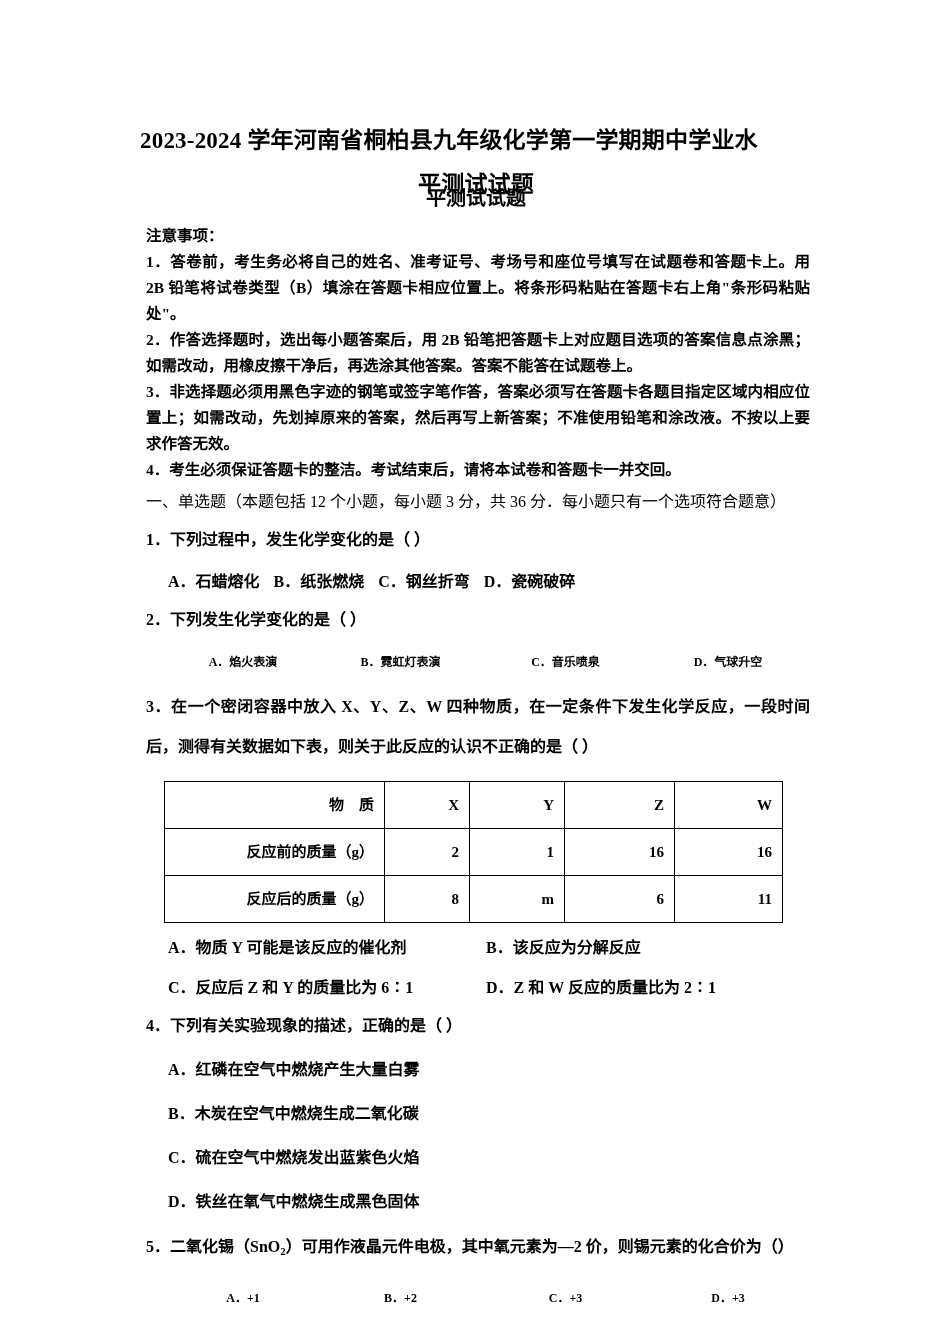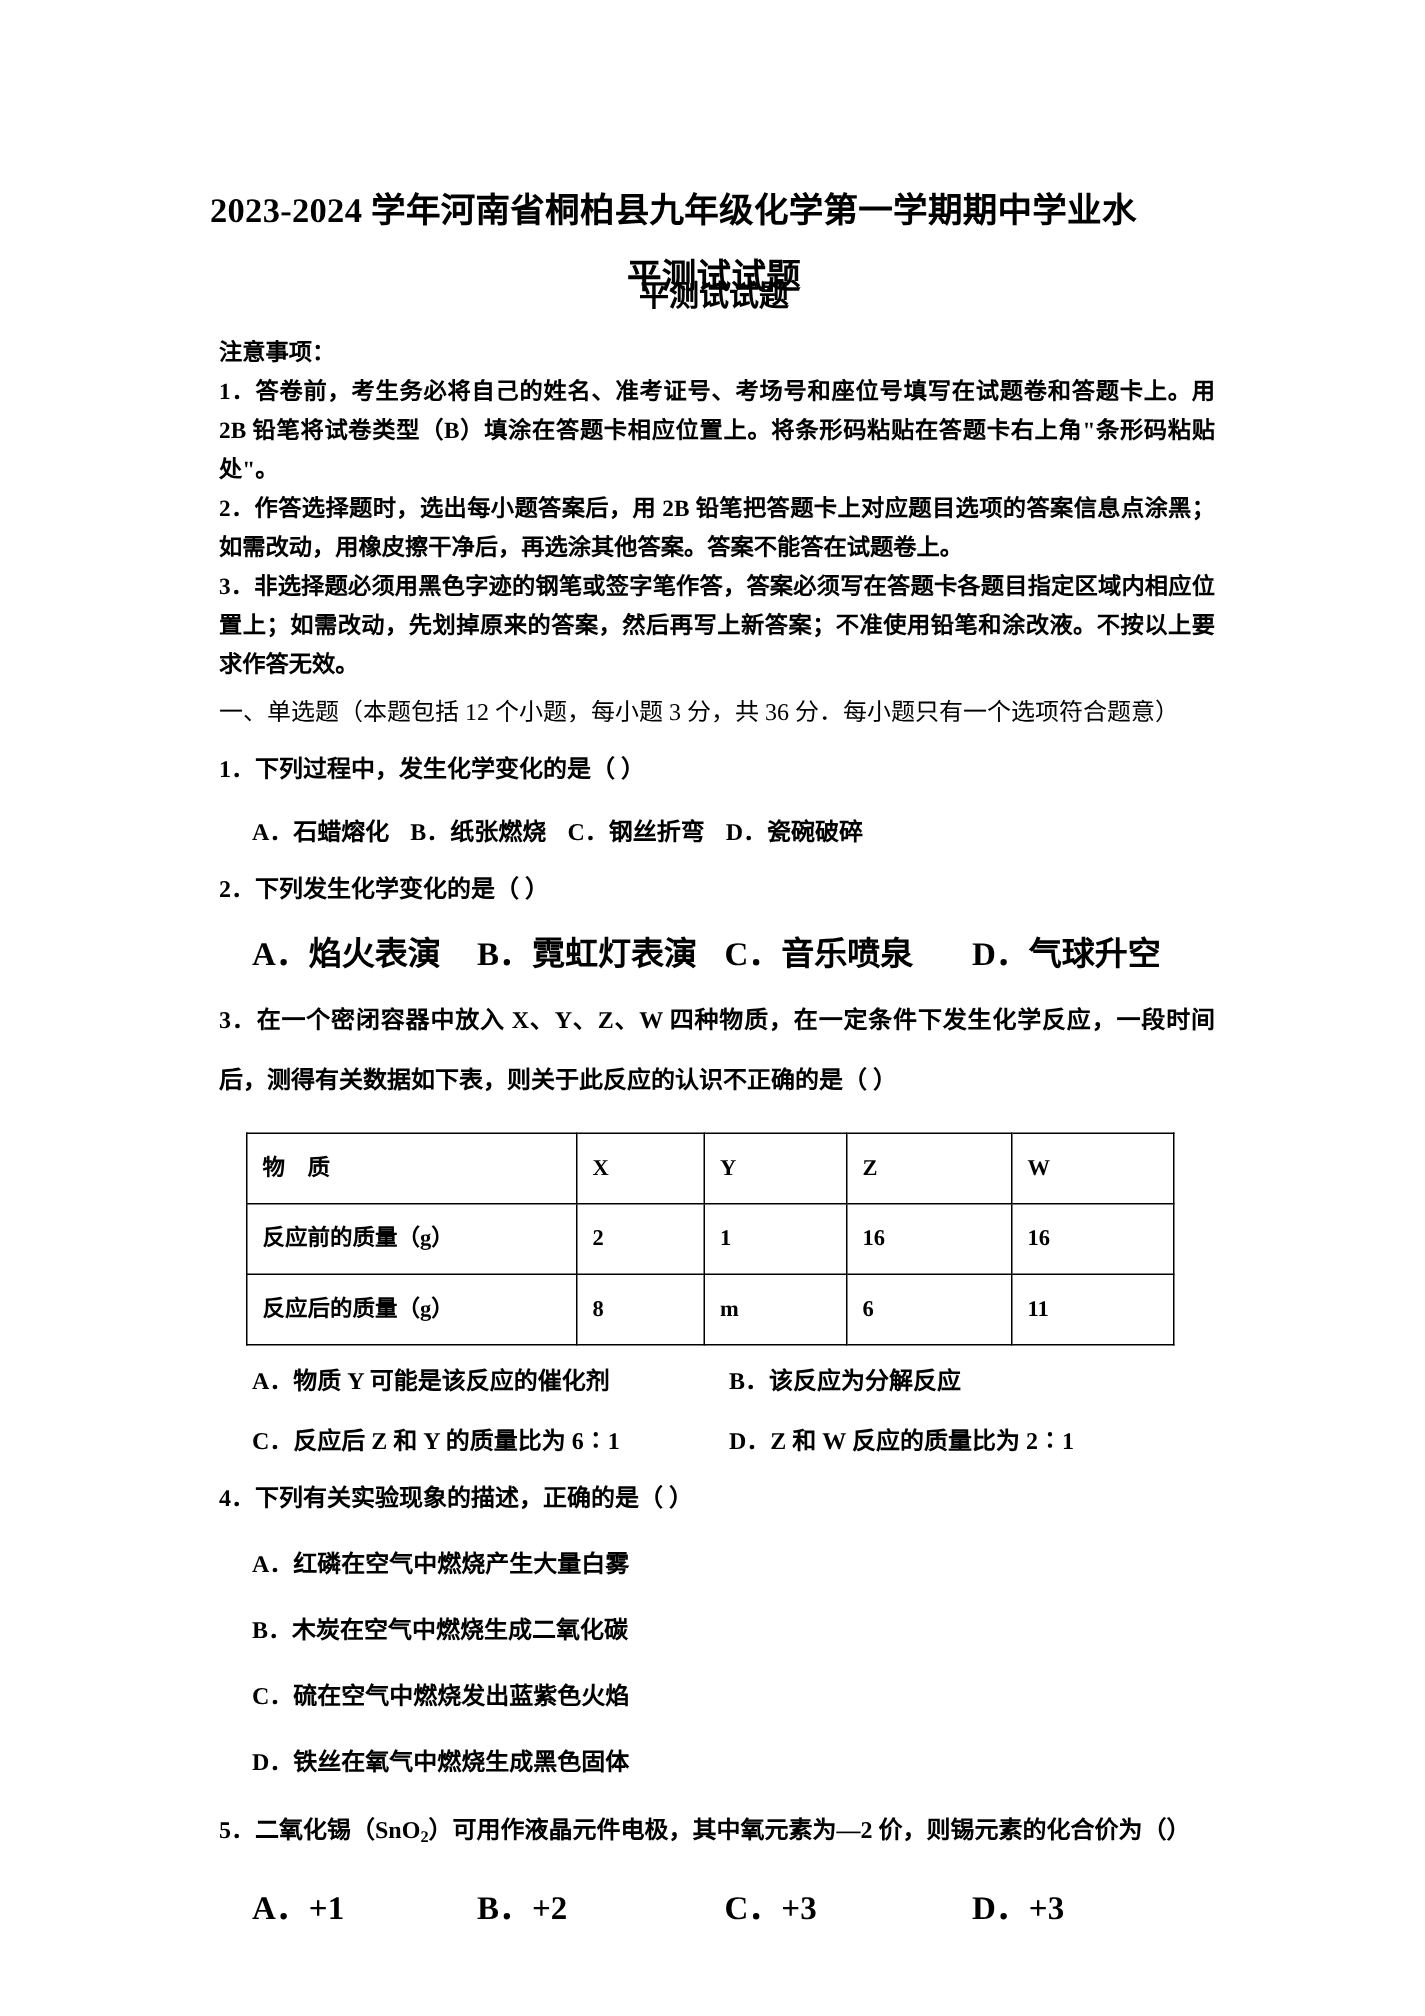--- a/index.html
+++ b/index.html
@@ -109,23 +109,24 @@
     margin-top: 14px;
   }
 
   
   .opt-grid-4 {
     display: flex;
     padding-left: 22px;
     margin-top: 12px;
   }
   .opt-grid-4 > span {
-    font-size: 22px;
-    font-weight: bold;
-    line-height: 30px;
+    font-size: 12px;
+    font-weight: bold;
+    line-height: 30px;
+    text-align: center;
   }
   .opt-grid-4 > span:nth-child(1) { width: 150px; }
   .opt-grid-4 > span:nth-child(2) { width: 165px; }
   .opt-grid-4 > span:nth-child(3) { width: 165px; }
   .opt-grid-4 > span:nth-child(4) { width: 160px; }
 
   .opt-grid-2 {
     display: flex;
     padding-left: 22px;
     margin-top: 10px;
@@ -156,20 +157,21 @@
     table-layout: fixed;
   }
   table.data-table td {
     border: 1.6px solid #000000;
     font-size: 15px;
     font-weight: bold;
     height: 46px;
     padding: 0 10px;
     vertical-align: middle;
     line-height: 20px;
+    text-align: right;
   }
   table.data-table col.c0 { width: 220px; }
   table.data-table col.c1 { width: 85px; }
   table.data-table col.c2 { width: 95px; }
   table.data-table col.c3 { width: 110px; }
   table.data-table col.c4 { width: 108px; }
 
   sub { font-size: 0.68em; vertical-align: -0.25em; }
 </style>
 </head>
@@ -183,20 +185,21 @@
   </h1>
 
   <div class="doc-subtitle">平测试试题</div>
 
   <div class="content">
 
     <p class="notice-head">注意事项：</p>
     <p class="notice-item">1．答卷前，考生务必将自己的姓名、准考证号、考场号和座位号填写在试题卷和答题卡上。用 2B 铅笔将试卷类型（B）填涂在答题卡相应位置上。将条形码粘贴在答题卡右上角"条形码粘贴处"。</p>
     <p class="notice-item">2．作答选择题时，选出每小题答案后，用 2B 铅笔把答题卡上对应题目选项的答案信息点涂黑；如需改动，用橡皮擦干净后，再选涂其他答案。答案不能答在试题卷上。</p>
     <p class="notice-item">3．非选择题必须用黑色字迹的钢笔或签字笔作答，答案必须写在答题卡各题目指定区域内相应位置上；如需改动，先划掉原来的答案，然后再写上新答案；不准使用铅笔和涂改液。不按以上要求作答无效。</p>
+    <p class="notice-item">4．考生必须保证答题卡的整洁。考试结束后，请将本试卷和答题卡一并交回。</p>
 
     <p class="section-head">一、单选题（本题包括 12 个小题，每小题 3 分，共 36 分．每小题只有一个选项符合题意）</p>
 
     <p class="q-stem">1．下列过程中，发生化学变化的是（        ）</p>
     <div class="opt-compact">
       <span>A．石蜡熔化</span><span class="sp"></span><span>B．纸张燃烧</span><span class="sp"></span><span>C．钢丝折弯</span><span class="sp"></span><span>D．瓷碗破碎</span>
     </div>
 
     <p class="q-stem">2．下列发生化学变化的是（     ）</p>
     <div class="opt-grid-4">

